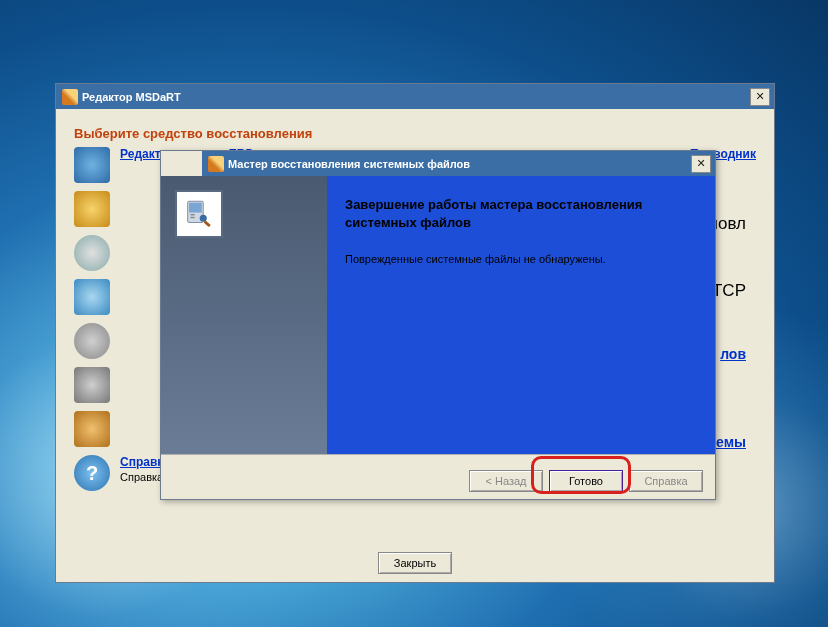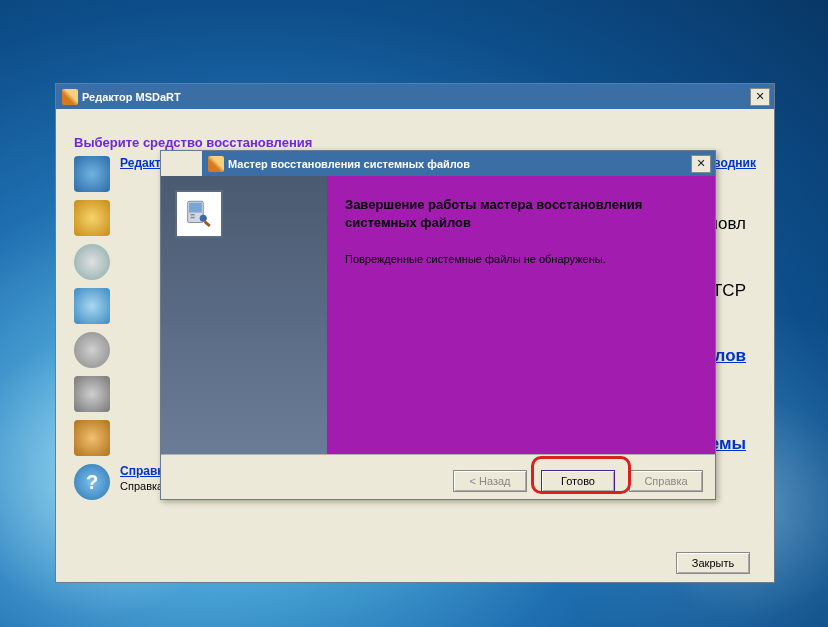--- a/index.html
+++ b/index.html
@@ -62,49 +62,49 @@
   background: #ece9d8;
   border: 1px solid #888;
   color: #222;
   font-size: 11px;
   display: flex; align-items: center; justify-content: center;
   font-family: Arial;
   cursor: default;
 }
 
 .main-body { padding: 10px 18px 12px; }
-.section-header { font-size: 13px; font-weight: bold; color: #6d28d9; margin: 16px 0 6px; }
+.section-header { font-size: 13px; font-weight: bold; color: #c2410c; margin: 7px 0 6px; }
 .row { display: flex; align-items: flex-start; margin-bottom: 8px; }
 .row-icon {
   width: 36px; height: 36px;
   margin-right: 10px;
   flex-shrink: 0;
 }
 .row-icon.reg { background: radial-gradient(circle, #6fb3e0, #2d6aa8); border-radius: 4px; }
 .row-icon.lock { background: radial-gradient(circle, #f7d36b, #c78b18); border-radius: 4px; }
 .row-icon.search { background: radial-gradient(circle, #e0e0e0, #8aa); border-radius: 18px; }
 .row-icon.recycle { background: radial-gradient(circle, #a9d8f0, #3b8ac2); border-radius: 4px; }
 .row-icon.disk { background: radial-gradient(circle, #d0d0d0, #888); border-radius: 18px; }
 .row-icon.brush { background: radial-gradient(circle, #cfcfcf, #777); border-radius: 4px; }
 .row-icon.repair { background: radial-gradient(circle, #f0c070, #b0701a); border-radius: 4px; }
 .row-icon.help { background: radial-gradient(circle, #7fc1f0, #2a74b0); border-radius: 18px; display:flex; align-items:center; justify-content:center; color:#fff; font-weight:bold; font-size:20px; }
 
 .row-content .link { color: #0033cc; text-decoration: underline; font-weight: bold; font-size: 12px; }
 .row-content .desc { color: #000; font-size: 11px; margin-top: 2px; }
 .two-col { display: flex; }
 .two-col .col { flex: 1; }
 .right-text-fragment { position: absolute; right: 28px; color: #000; font-size:17px; }
-.right-link-fragment { position: absolute; right: 28px; color: #0033cc; text-decoration: underline; font-weight: bold; font-size:17px; }
+.right-link-fragment { position: absolute; right: 28px; color: #0033cc; text-decoration: underline; font-weight: bold; font-size:14px; }
 
 .bottom-bar {
   position: absolute;
   left: 0; right: 0; bottom: 0;
   padding: 8px 24px;
   display: flex;
-  justify-content: flex-end;
+  justify-content: center;
 }
 .btn {
   min-width: 74px;
   height: 22px;
   background: #ece9d8;
   border: 1px solid #888;
   box-shadow: inset 1px 1px 0 #fff, inset -1px -1px 0 #aaa;
   font-size: 11px;
   padding: 0 10px;
   cursor: default;
@@ -117,21 +117,21 @@
   left: 160px; top: 150px;
   width: 556px; height: 350px;
   background: #ece9d8;
   border: 1px solid #6b7a8f;
   box-shadow: 2px 2px 6px rgba(0,0,0,0.3);
   padding-left: 41px;
 }
 .wizard-body {
   position: absolute;
   left: 0; top: 25px; right: 0; bottom: 44px;
-  background: #a21caf;
+  background: #1d4ed8;
   border-bottom: 1px solid #b0b0b0;
   display: flex;
 }
 .wizard-side {
   width: 166px;
   background: linear-gradient(to bottom, #4a5a70, #5c6e88 60%, #6a7c96);
   padding: 14px;
 }
 .wizard-side-icon {
   width: 48px; height: 48px;
@@ -149,21 +149,21 @@
 .wiz-text { font-size: 11px; margin-bottom: 40px; margin-top: 13px; }
 
 .wizard-footer {
   position: absolute;
   left: 0; right: 0; bottom: 0;
   height: 37px;
   display: flex;
   justify-content: flex-end;
   align-items: center;
   padding: 0 12px;
-  gap: 14px;
+  gap: 6px;
 }
 .highlight-ring {
   position: absolute;
   border: 3px solid #d8201d;
   border-radius: 10px;
   pointer-events: none;
 }
 </style>
 </head>
 <body>

